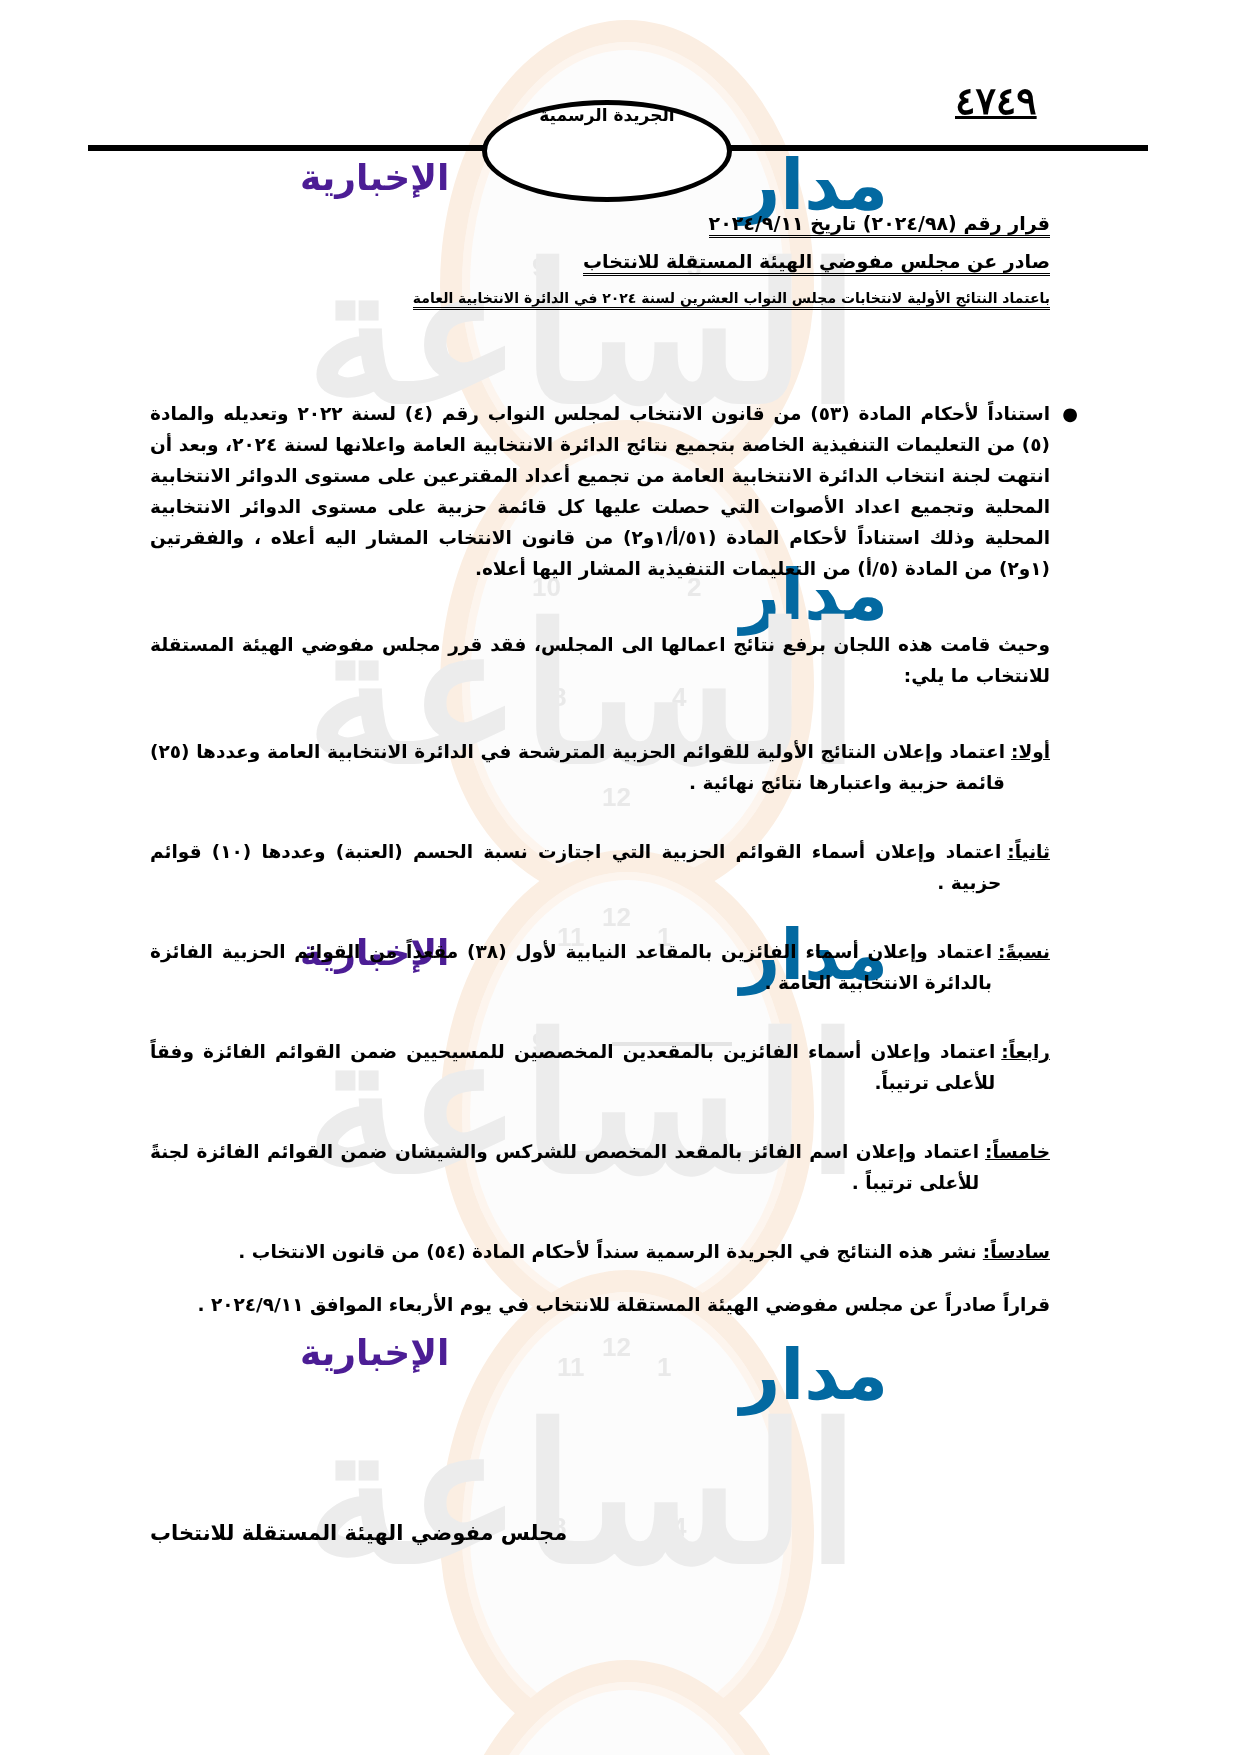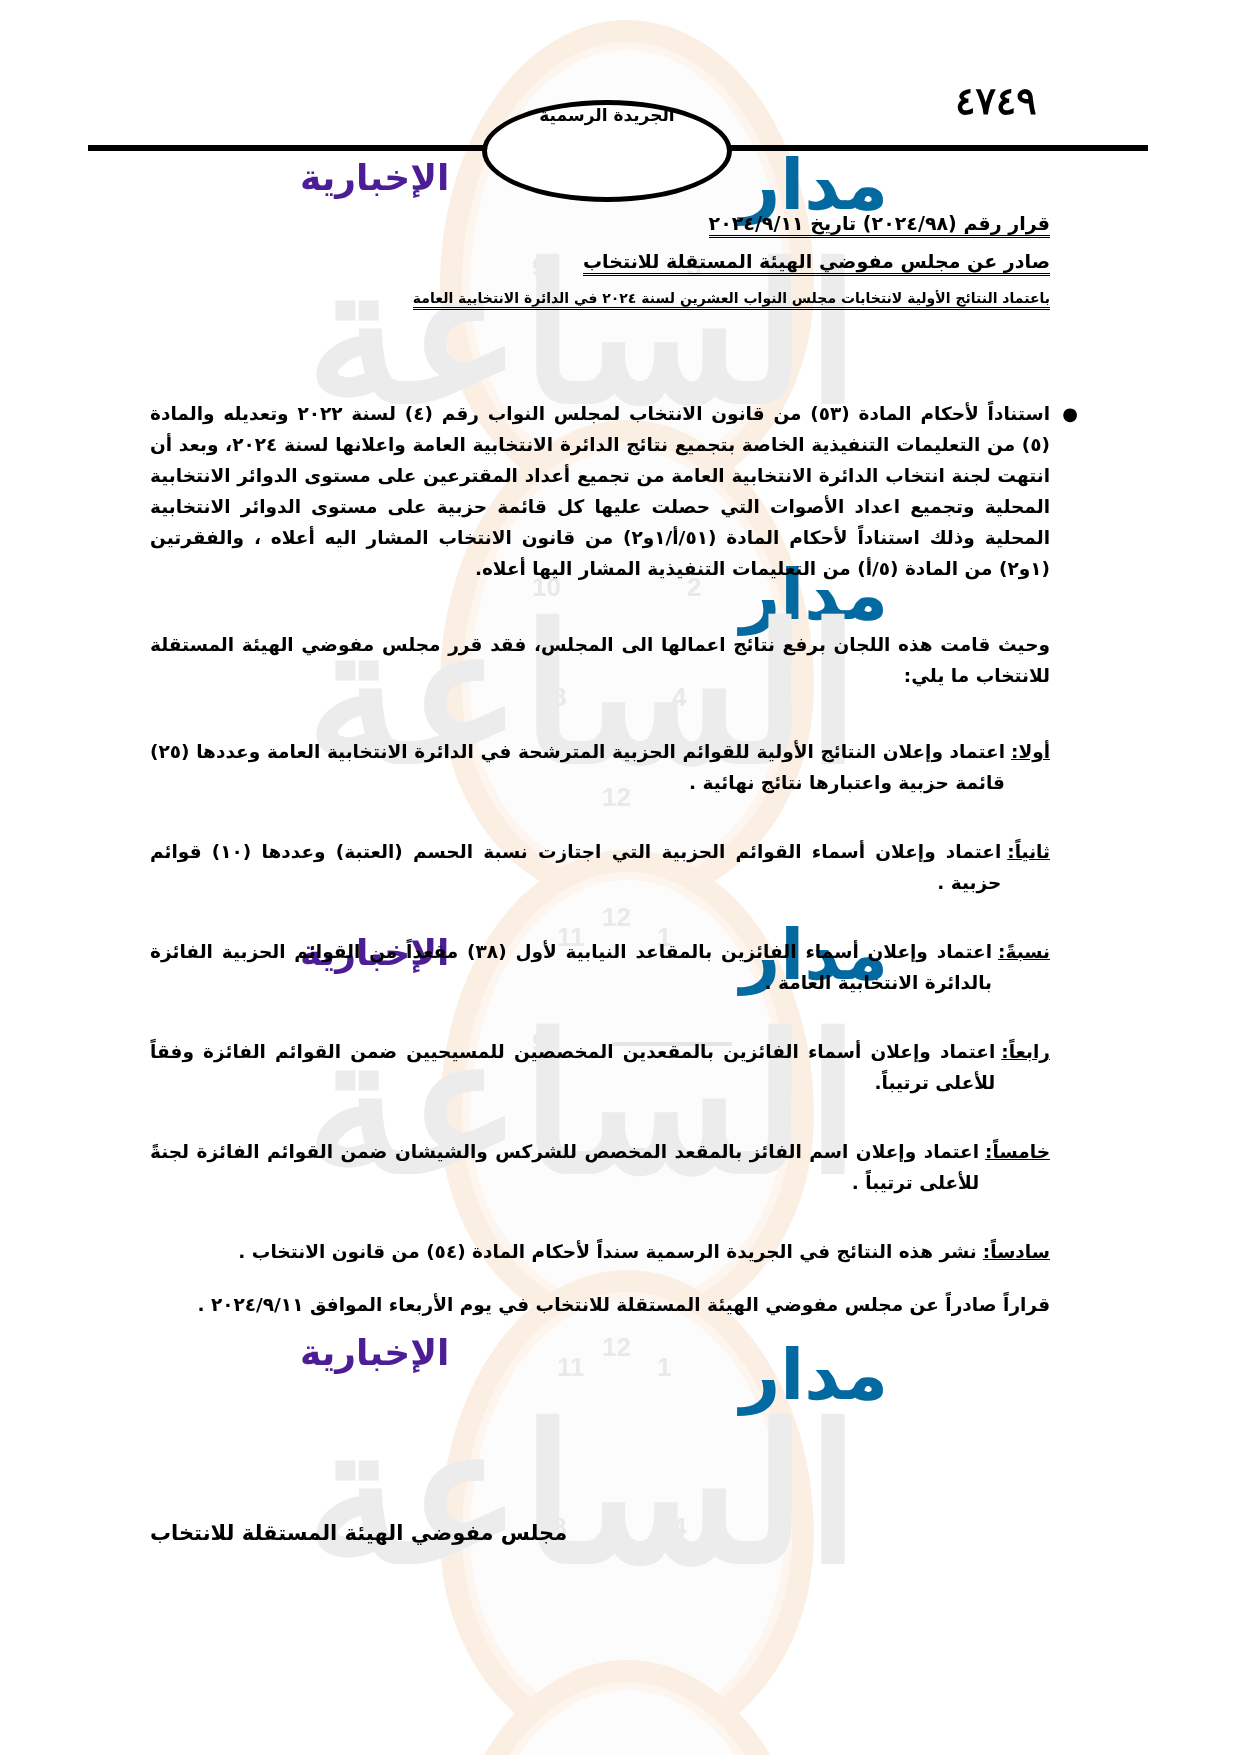--- a/index.html
+++ b/index.html
@@ -15,21 +15,21 @@
   .wm-clock .hand { position: absolute; background: #e4e4e4; transform-origin: left center; height: 4px; }
   .wm-text-big { font-family: Liberation Sans, sans-serif; font-weight: bold; color: #ececec; font-size: 190px;
                  direction: rtl; line-height: 1; margin-left: 36px; }
   .wm-text-mid { font-family: "DejaVu Sans", sans-serif; font-weight: bold; color: #0369a1; font-size: 70px;
                  direction: rtl; line-height: 1; }
   .wm-text-sm { font-family: "DejaVu Sans", sans-serif; font-weight: bold; color: #4c1d95; font-size: 36px;
                 direction: rtl; line-height: 1; }
 
   
   .page-number { position: absolute; left: 955px; top: 78px; font-size: 38px; font-weight: bold;
-                 letter-spacing: 10px; direction: rtl; font-family: "DejaVu Serif", serif; }
+                 letter-spacing: 10px; direction: rtl; font-family: "DejaVu Serif", serif; text-decoration: underline; }
   .header-rule { position: absolute; left: 88px; top: 145px; width: 1060px; height: 6px; background: #000; }
   .header-ellipse { position: absolute; left: 482px; top: 100px; width: 240px; height: 92px;
                     border: 5px solid #000; border-radius: 50%; background: #fff;
                     display: flex; justify-content: center; }
   .header-ellipse span { font-size: 17px; font-weight: bold; direction: rtl; }
 
   
   .titles { position: absolute; left: 150px; top: 212px; width: 900px; text-align: right; direction: rtl; }
   .titles .t { font-weight: bold; font-size: 19px; display: inline-block;
                border-bottom: 3px double #000; padding-bottom: 1px; margin-bottom: 12px; }

